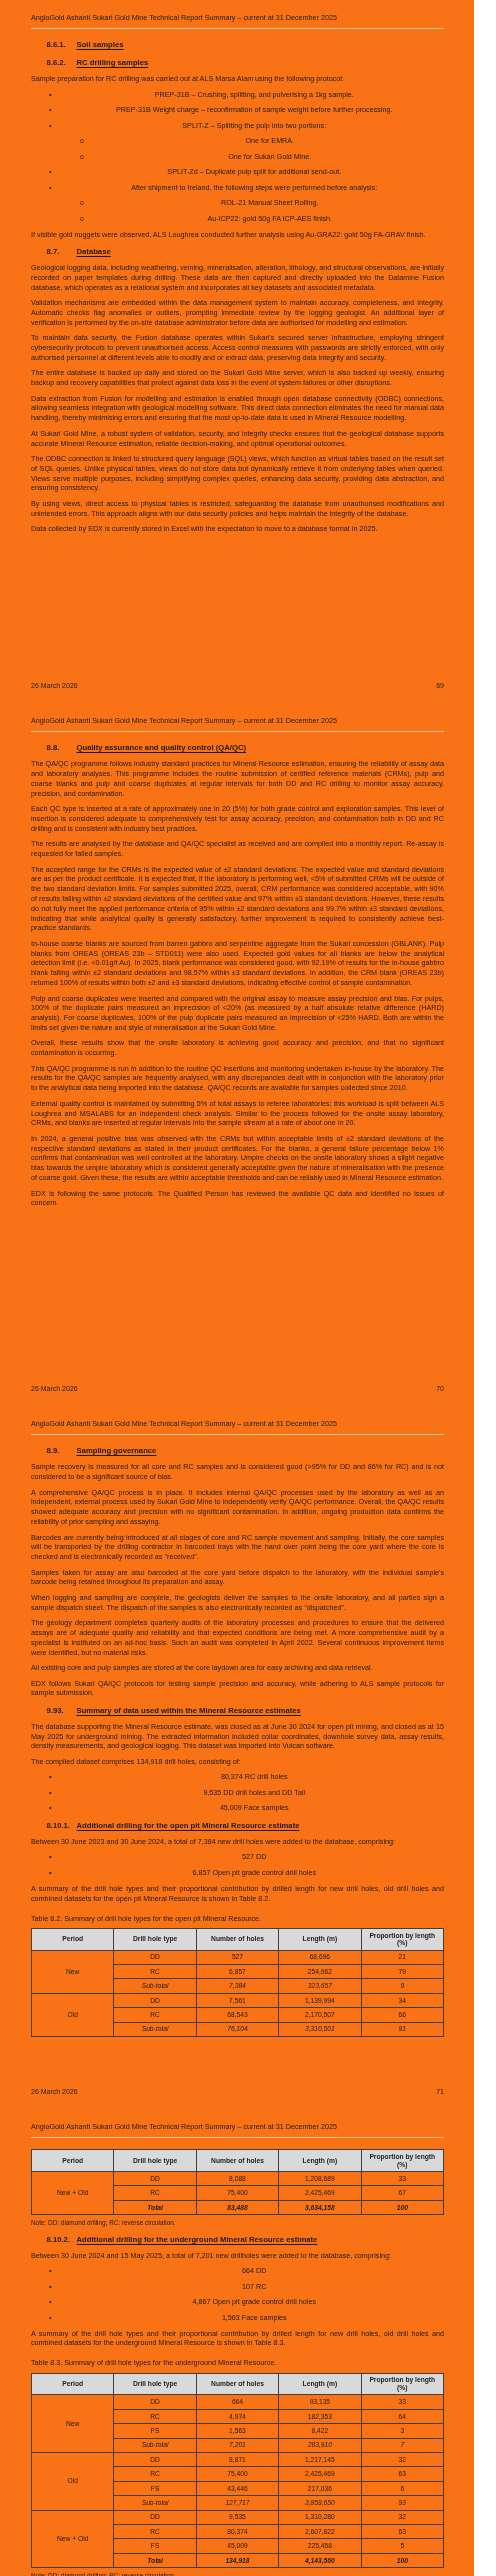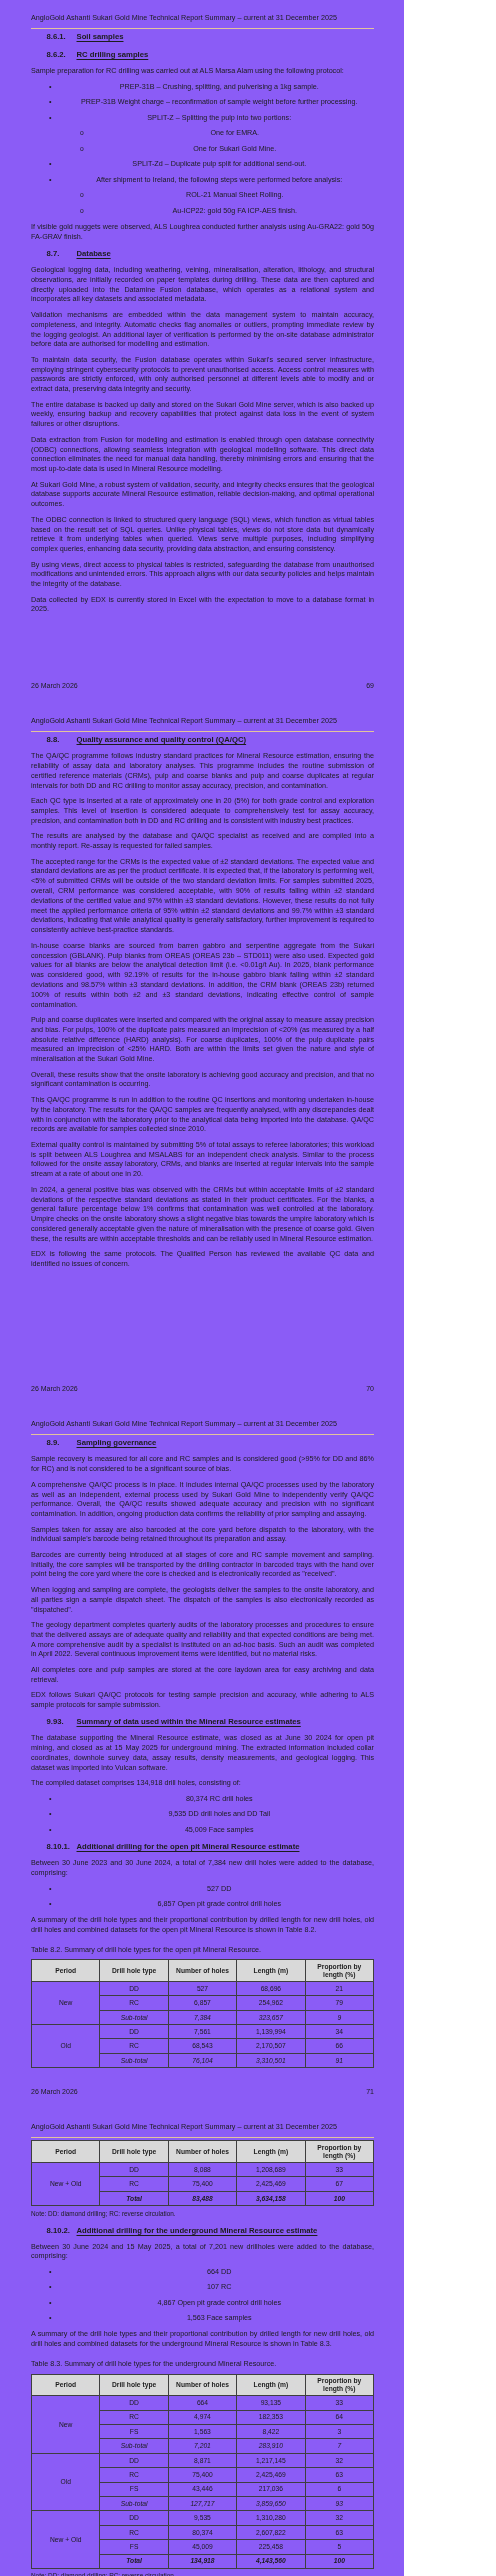--- a/index.html
+++ b/index.html
@@ -4,28 +4,28 @@
 <style>
   html,body{margin:0;padding:0;}
   body{
     width:497px;
     background:#ffffff;
     color:#1c1c1c;
     font-family:"Liberation Sans","DejaVu Sans",sans-serif;
   }
   #doc{width:497px;}
   .page{
-    width:404px;height:703px;
+    width:474px;height:703px;
     position:relative;box-sizing:border-box;
     padding:13.4px 30px 0 31px;
-    overflow:hidden;background:#8b5cf6;
+    overflow:hidden;background:#f97316;
   }
   .page-header{font-size:7.2px;line-height:9.3px;color:#1c1c1c;}
   .header-rule{height:1px;background:#e3c39c;margin-top:5.7px;}
-  .page-content{margin-top:2px;}
+  .page-content{margin-top:11px;}
   .para{font-size:7.2px;line-height:9.8px;text-align:justify;margin:5.7px 0;}
   .heading{display:flex;font-weight:bold;font-size:7.7px;line-height:10.3px;margin:7.7px 0 5.2px;}
   .page-content > .heading:first-child{margin-top:3.1px;}
   .h-num{flex:0 0 30px;margin-left:15.5px;}
   .h-title{flex:1;text-decoration:underline;text-underline-offset:1.5px;}
   .bullets{margin:3.1px 0 6.2px;font-size:7.2px;line-height:9.8px;}
   .b1,.b2{display:flex;margin:0 0 5.7px;}
   .b1m{flex:0 0 15.5px;margin-left:18px;}
   .b2m{flex:0 0 15.5px;margin-left:49px;font-size:6.7px;}
   .b1t,.b2t{flex:1;text-align:center;}
@@ -156,25 +156,25 @@
     <div class="page">
       <div class="page-header">AngloGold Ashanti Sukari Gold Mine Technical Report Summary – current at 31 December 2025</div>
       <div class="header-rule"></div>
       <div class="page-content">
         <div class="heading">
           <span class="h-num">8.9.</span>
           <span class="h-title">Sampling governance</span>
         </div>
         <div class="para">Sample recovery is measured for all core and RC samples and is considered good (&gt;95% for DD and 86% for RC) and is not considered to be a significant source of bias.</div>
         <div class="para">A comprehensive QA/QC process is in place. It includes internal QA/QC processes used by the laboratory as well as an independent, external process used by Sukari Gold Mine to independently verify QA/QC performance. Overall, the QA/QC results showed adequate accuracy and precision with no significant contamination. In addition, ongoing production data confirms the reliability of prior sampling and assaying.</div>
+        <div class="para">Barcodes are currently being introduced at all stages of core and RC sample movement and sampling. Initially, the core samples will be transported by the drilling contractor in barcoded trays with the hand over point being the core yard where the core is checked and is electronically recorded as "received".</div>
         <div class="para">Samples taken for assay are also barcoded at the core yard before dispatch to the laboratory, with the individual sample's barcode being retained throughout its preparation and assay.</div>
-        <div class="para">Barcodes are currently being introduced at all stages of core and RC sample movement and sampling. Initially, the core samples will be transported by the drilling contractor in barcoded trays with the hand over point being the core yard where the core is checked and is electronically recorded as "received".</div>
         <div class="para">When logging and sampling are complete, the geologists deliver the samples to the onsite laboratory, and all parties sign a sample dispatch sheet. The dispatch of the samples is also electronically recorded as "dispatched".</div>
         <div class="para">The geology department completes quarterly audits of the laboratory processes and procedures to ensure that the delivered assays are of adequate quality and reliability and that expected conditions are being met. A more comprehensive audit by a specialist is instituted on an ad-hoc basis. Such an audit was completed in April 2022. Several continuous improvement items were identified, but no material risks.</div>
-        <div class="para">All completes core and pulp samples are stored at the core laydown area for easy archiving and data retrieval.</div>
+        <div class="para">All existing core and pulp samples are stored at the core laydown area for easy archiving and data retrieval.</div>
         <div class="para">EDX follows Sukari QA/QC protocols for testing sample precision and accuracy, while adhering to ALS sample protocols for sample submission.</div>
         <div class="heading">
           <span class="h-num">9.93.</span>
           <span class="h-title">Summary of data used within the Mineral Resource estimates</span>
         </div>
         <div class="para">The database supporting the Mineral Resource estimate, was closed as at June 30 2024 for open pit mining, and closed as at 15 May 2025 for underground mining. The extracted information included collar coordinates, downhole survey data, assay results, density measurements, and geological logging. This dataset was imported into Vulcan software.</div>
         <div class="para">The compiled dataset comprises 134,918 drill holes, consisting of:</div>
         <div class="bullets">
           <div class="b1">
             <span class="b1m">•</span>

